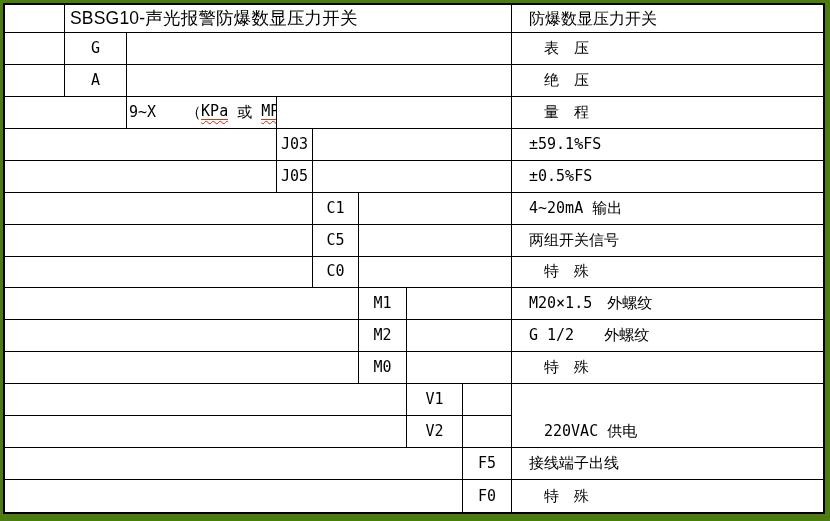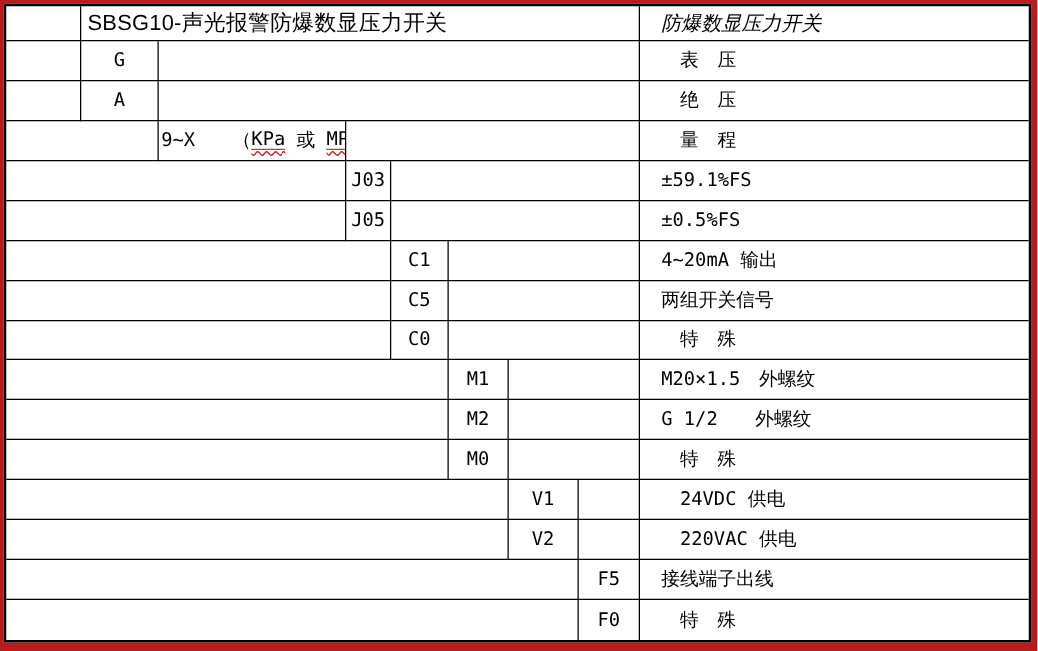--- a/index.html
+++ b/index.html
@@ -1,16 +1,16 @@
 <!DOCTYPE html>
 <html><head>
 <meta charset="utf-8">
 <style>
   html,body{margin:0;padding:0;background:#ffffff;}
-  .page{width:830px;height:521px;background:#b91c1c;overflow:hidden;
+  .page{width:830px;height:521px;background:#4d7c0f;overflow:hidden;
         font-family:"DejaVu Sans Mono","Liberation Mono",monospace;color:#000;}
   .grid{
     margin:3px 0 0 3px;
     width:818px;height:507px;
     border:2px solid #000;
     display:grid;
     grid-template-columns:60px 62px 150px 36px 46px 48px 56px 49px 311px;
     grid-template-rows:28px repeat(15,1fr);
     background:#fff;
   }
@@ -23,21 +23,21 @@
   }
   .cell.lastcol{border-right:none;}
   .cell.lastrow{border-bottom:none;}
   .code{justify-content:center;}
   .desc{padding-left:17px;}
   .range{padding-left:2px;}
   .title-cell{
     font-family:"Liberation Sans","DejaVu Sans",sans-serif;
     font-size:17.5px;padding-left:5px;letter-spacing:0.2px;
   }
-  .rtitle{font-size:16px;font-style:italic;}
+  .rtitle{font-size:16px;}
   .spell{
     border-bottom:1px solid #c2410c;
     text-decoration:underline wavy #cc2222 1px;
     text-underline-offset:4px;
   }
 </style>
 </head>
 <body>
 
 <div class="page">
@@ -98,21 +98,20 @@
     <div class="cell desc lastcol" style="grid-area:11/9/12/10">G 1/2　　外螺纹</div>
 
     <div class="cell" style="grid-area:12/1/13/6"></div>
     <div class="cell code" style="grid-area:12/6/13/7">M0</div>
     <div class="cell" style="grid-area:12/7/13/9"></div>
     <div class="cell desc lastcol" style="grid-area:12/9/13/10">　特　殊</div>
 
     <div class="cell" style="grid-area:13/1/14/7"></div>
     <div class="cell code" style="grid-area:13/7/14/8">V1</div>
     <div class="cell" style="grid-area:13/8/14/9"></div>
-    <div class="cell desc lastcol" style="grid-area:13/9/14/10">　24VDC 供电</div>
 
     <div class="cell" style="grid-area:14/1/15/7"></div>
     <div class="cell code" style="grid-area:14/7/15/8">V2</div>
     <div class="cell" style="grid-area:14/8/15/9"></div>
     <div class="cell desc lastcol" style="grid-area:14/9/15/10">　220VAC 供电</div>
 
     <div class="cell" style="grid-area:15/1/16/8"></div>
     <div class="cell code" style="grid-area:15/8/16/9">F5</div>
     <div class="cell desc lastcol" style="grid-area:15/9/16/10">接线端子出线</div>
 

